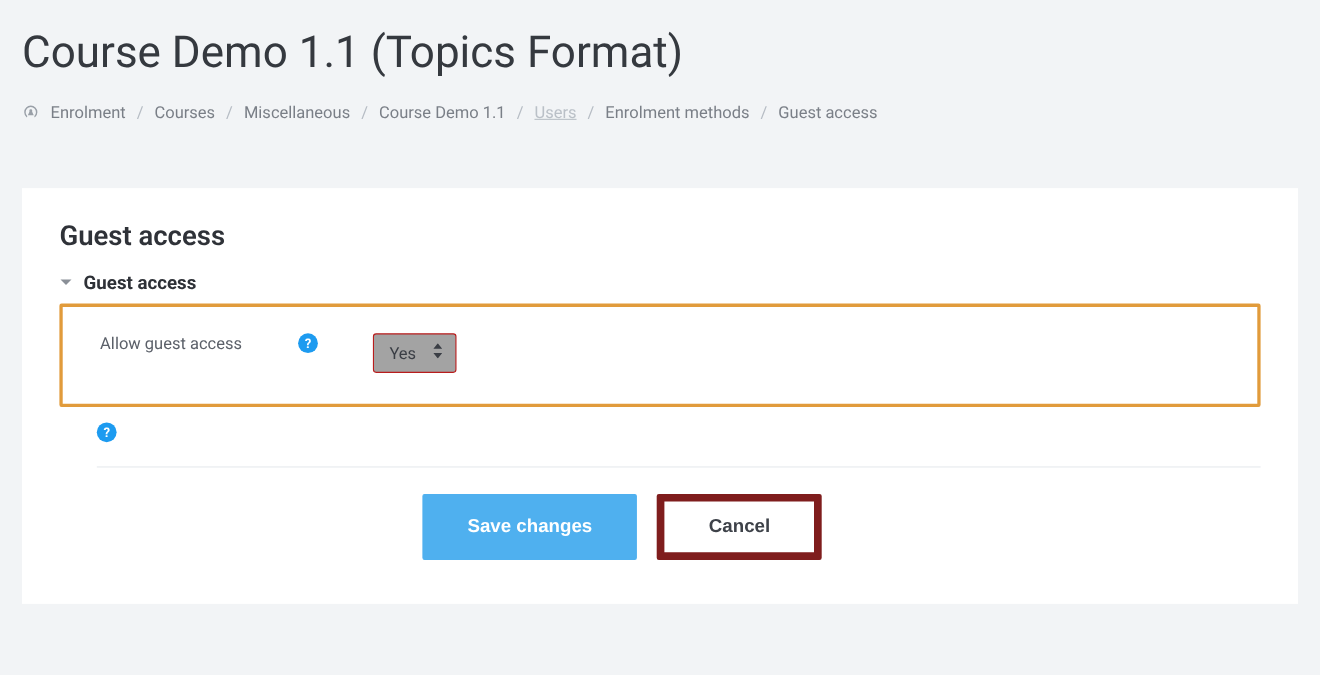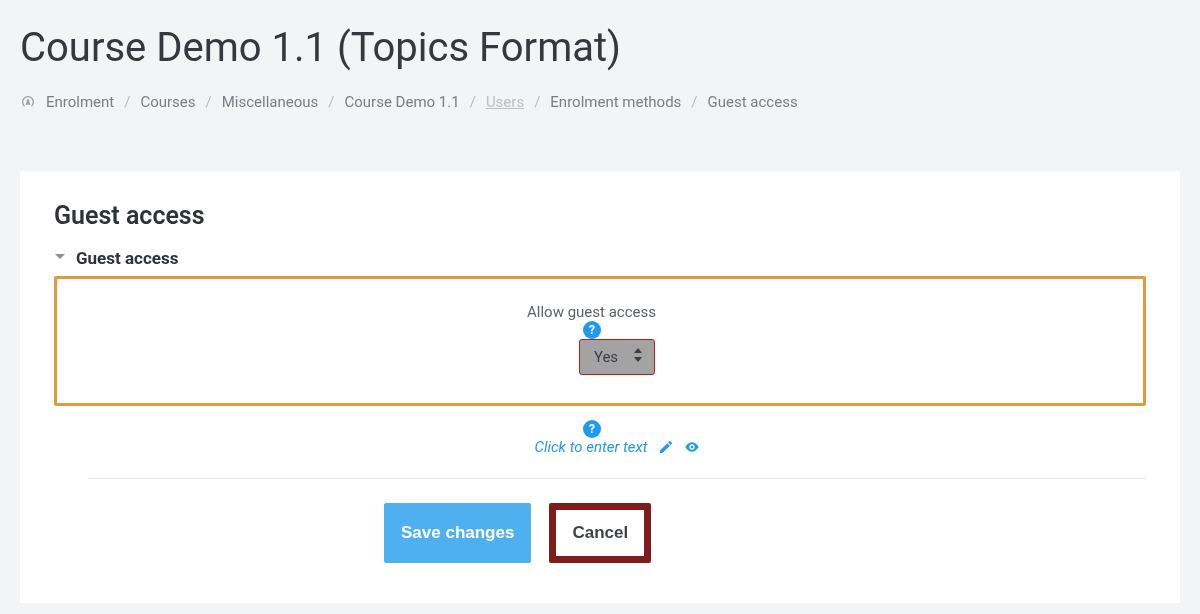--- a/index.html
+++ b/index.html
@@ -57,23 +57,22 @@
     font-weight: 700;
     color: #2e3137;
   }
   .highlight-box {
     border: 3px solid #e19b3b;
     border-radius: 2px;
     padding: 10px 0 14px 0;
   }
   .form-row {
     display: flex;
-    align-items: center;
+    align-items: flex-start;
     padding: 14px 0 14px 34px;
-    flex-direction: column;
   }
   .form-label {
     width: 180px;
     color: #5b6069;
     font-size: 15px;
   }
   .help-col {
     width: 68px;
     display: flex;
     align-items: center;
@@ -129,21 +128,21 @@
   }
   .actions {
     display: flex;
     gap: 18px;
     justify-content: flex-start;
     padding-left: 330px;
   }
   .btn {
     font-size: 17px;
     font-weight: 600;
-    padding: 13px 16px;
+    padding: 13px 40px;
     border-radius: 2px;
     cursor: pointer;
     border: 1px solid transparent;
   }
   .btn-primary {
     background: #4fb0ef;
     color: #fff;
     border-color: #4fb0ef;
   }
   .btn-secondary {
@@ -205,33 +204,20 @@
               </svg>
           </span>
         </div>
       </div>
     </div>
 
     <div class="form-row">
       <div class="help-col">
         <span class="help-icon">?</span>
       </div>
-      <div class="password-value">
-        <span class="click-text">Click to enter text</span>
-        <span class="pen-icon">
-          <svg viewBox="0 0 24 24">
-              <path d="M3 17.25V21h3.75L17.8 9.94l-3.75-3.75L3 17.25zM20.7 7.04a1 1 0 0 0 0-1.41l-2.34-2.34a1 1 0 0 0-1.41 0L15.13 5.1l3.75 3.75 1.82-1.81z"></path>
-            </svg>
-        </span>
-        <span class="eye-icon">
-          <svg viewBox="0 0 24 24">
-              <path d="M12 5C6 5 2 12 2 12s4 7 10 7 10-7 10-7-4-7-10-7zm0 11a4 4 0 1 1 0-8 4 4 0 0 1 0 8zm0-6a2 2 0 1 0 0 4 2 2 0 0 0 0-4z"></path>
-            </svg>
-        </span>
-      </div>
     </div>
 
     <hr class="divider">
 
     <div class="actions">
       <button class="btn btn-primary">Save changes</button>
       <button class="btn btn-secondary">Cancel</button>
     </div>
   </div>
 </div>

